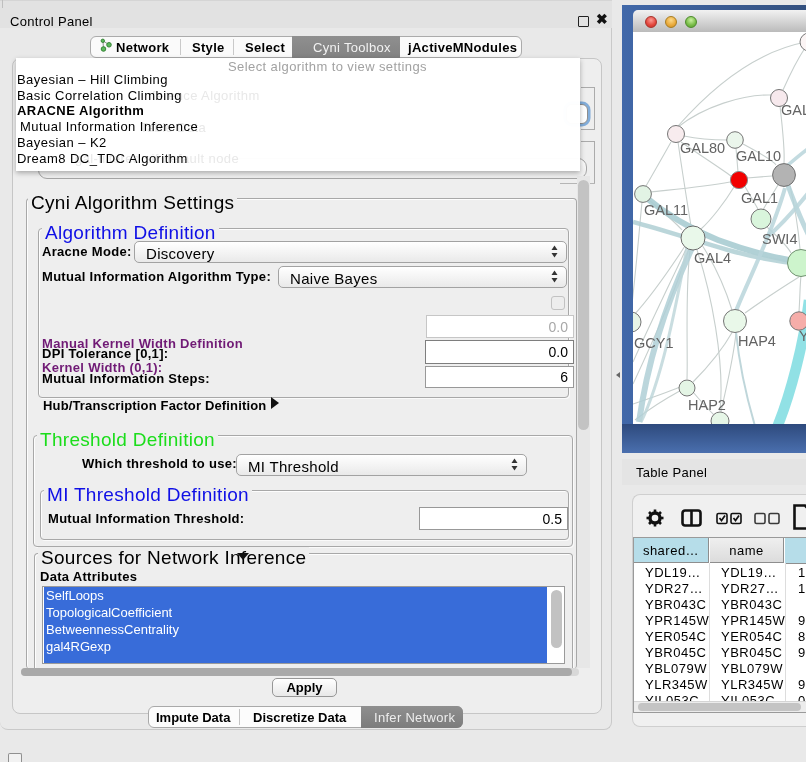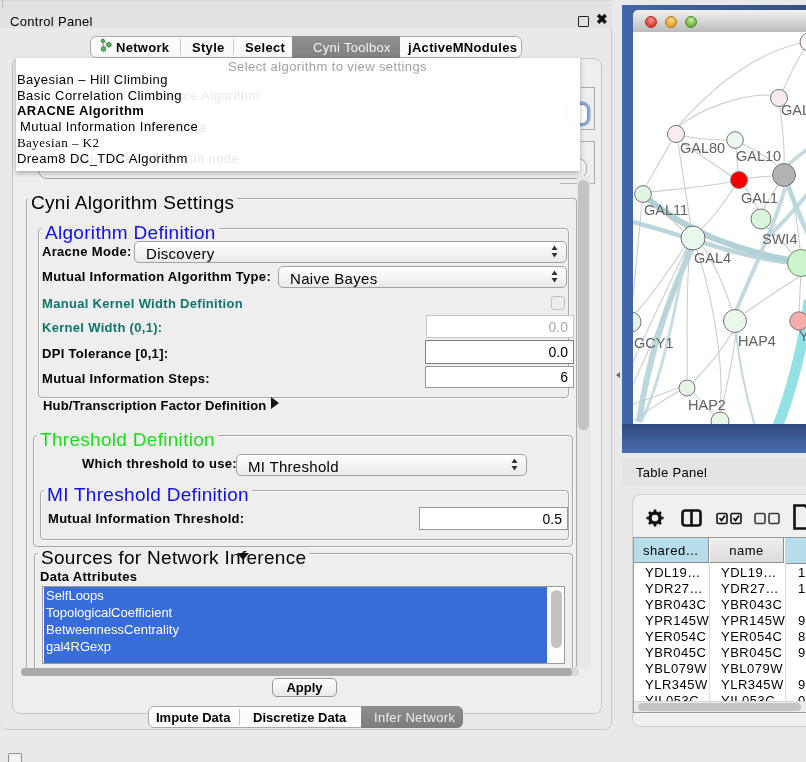--- a/index.html
+++ b/index.html
@@ -1,21 +1,21 @@
 <!DOCTYPE html>
 <html><head>
 <meta charset="utf-8">
 <style>
   html,body{margin:0;padding:0;}
   body{width:806px;height:762px;overflow:hidden;background:#E9E9E9;
        font-family:"Liberation Sans",sans-serif;position:relative;}
   .abs{position:absolute;}
   .lbl{font-size:13px;color:#000;white-space:nowrap;letter-spacing:0.3px;}
   .bold{font-weight:bold;}
-  .gray{color:#0f766e;}
+  .gray{color:#701a75;margin-top:40px;}
   .grp{position:absolute;border:1px solid #A8A8A8;border-radius:4px;box-shadow:inset 1px 1px 0 #FDFDFD,1px 1px 0 rgba(255,255,255,0.7);}
   .gtitle{position:absolute;background:#EEEEEE;padding:0 3px;font-size:19px;white-space:nowrap;letter-spacing:0.3px;}
   .combo{position:absolute;border:1px solid #A2A2A2;border-radius:5px;letter-spacing:0.3px;
          background:linear-gradient(#FFFFFF,#F2F2F2 60%,#E9E9E9);
          font-size:15px;color:#000;}
   .combo .ctext{position:absolute;left:11px;top:3px;}
   .carr{position:absolute;right:7px;top:2px;width:9px;}
   .tfield{position:absolute;background:#FFF;font-size:14px;text-align:right;display:flex;align-items:center;justify-content:flex-end;}
   .prow{letter-spacing:0.45px;}
   .ghost{position:absolute;z-index:5;font-size:13px;color:#E8E8E8;letter-spacing:0.4px;white-space:nowrap;}
@@ -60,21 +60,21 @@
 <div class="abs" style="left:560px;top:183px;width:35px;height:1px;background:#B5B5B5;"></div>
 
 <div class="abs" style="left:38px;top:158px;width:547px;height:19px;border:1px solid #A5A5A5;border-radius:9px;background:linear-gradient(#FCFCFC,#ECECEC);"></div>
 
 <div class="abs" style="left:16px;top:58px;width:564px;height:113px;background:rgba(255,255,255,0.98);box-shadow:0 2px 5px rgba(0,0,0,0.3);z-index:5;"></div>
 <div class="abs" style="z-index:6;left:16px;top:59px;width:623px;text-align:center;font-size:13px;color:#A2A2A2;letter-spacing:0.4px;">Select algorithm to view settings</div>
 <div class="abs lbl prow" style="z-index:6;left:17px;top:71.5px;">Bayesian – Hill Climbing</div>
 <div class="abs lbl prow" style="z-index:6;left:17px;top:87.5px;">Basic Correlation Climbing</div>
 <div class="abs lbl bold prow" style="z-index:6;left:17px;top:103px;">ARACNE Algorithm</div>
 <div class="abs lbl prow" style="z-index:6;left:20px;top:119px;">Mutual Information Inference</div>
-<div class="abs lbl prow" style="z-index:6;left:17px;top:135px;font-family:Liberation Serif, serif;">Bayesian – K2</div>
+<div class="abs lbl prow" style="z-index:6;left:17px;top:135px;">Bayesian – K2</div>
 <div class="abs lbl prow" style="z-index:6;left:17px;top:151px;">Dream8 DC_TDC Algorithm</div>
 
 <div class="ghost" style="left:140px;top:88px;">Inference Algorithm</div>
 <div class="ghost" style="left:140px;top:120px;text-align:center;">Table Data</div>
 <div class="ghost" style="left:75px;top:151px;">gal-filtered.sif default node</div>
 
 <div class="grp" style="left:26px;top:198px;width:549px;height:470px;border-radius:4px;border-bottom:none;"></div>
 <div class="gtitle" style="left:28px;top:192px;">Cyni Algorithm Settings</div>
 
 <div class="grp" style="left:38px;top:228px;width:529px;height:168px;"></div>

